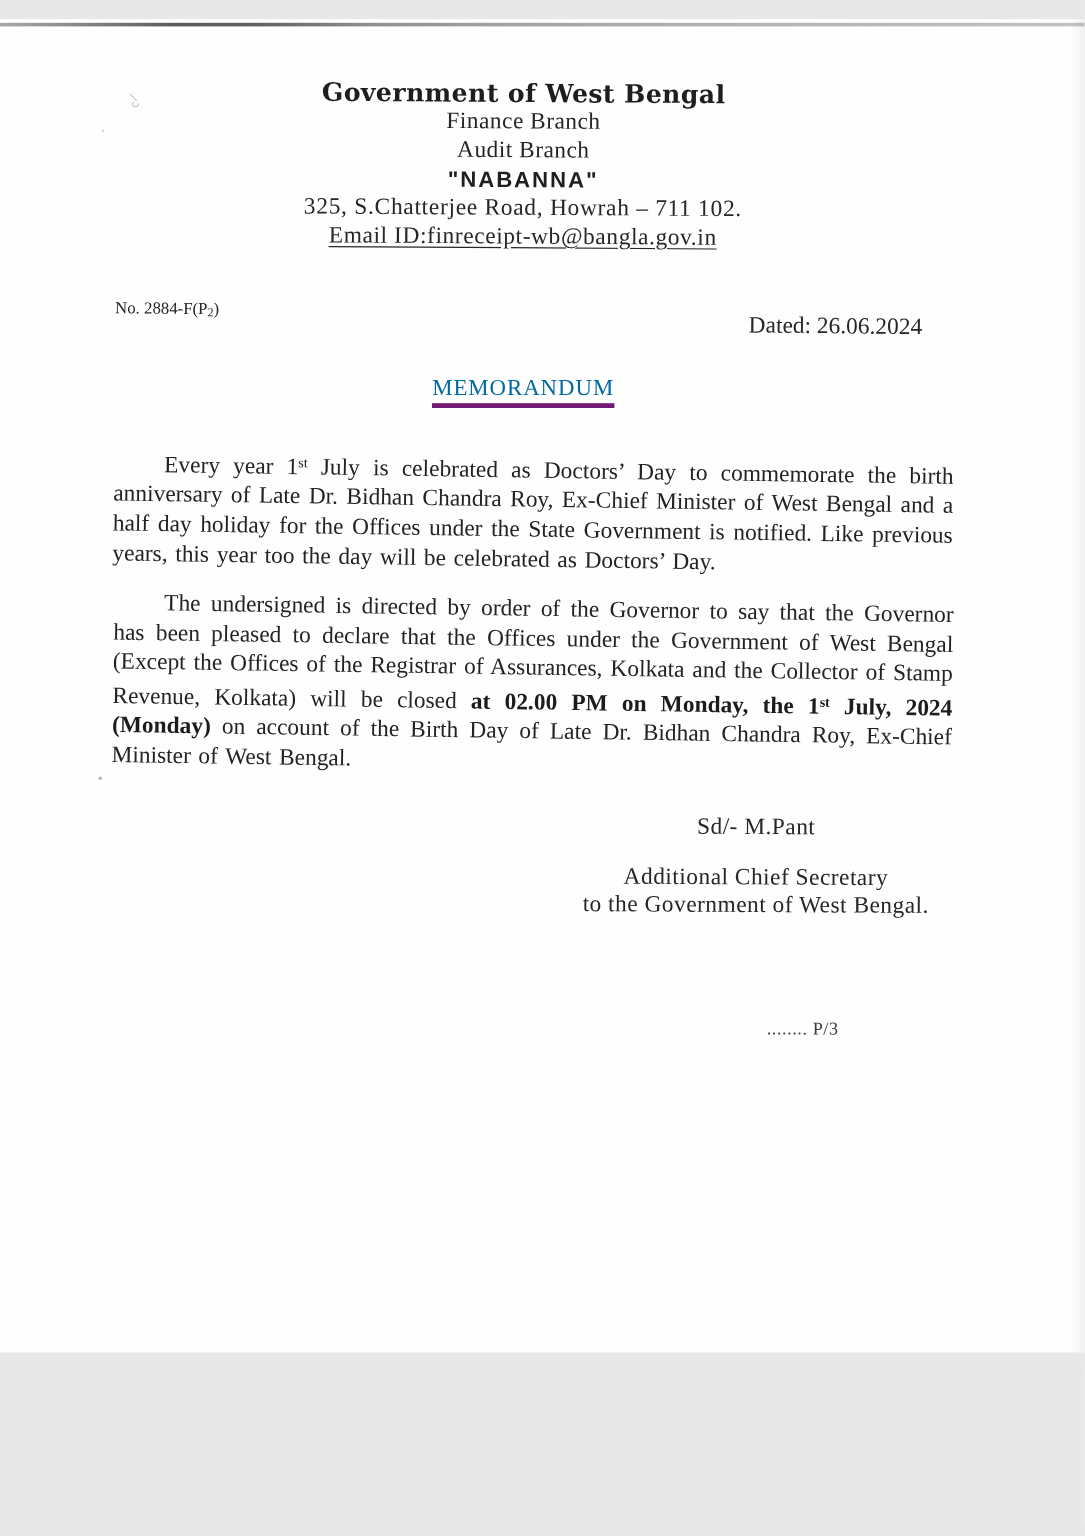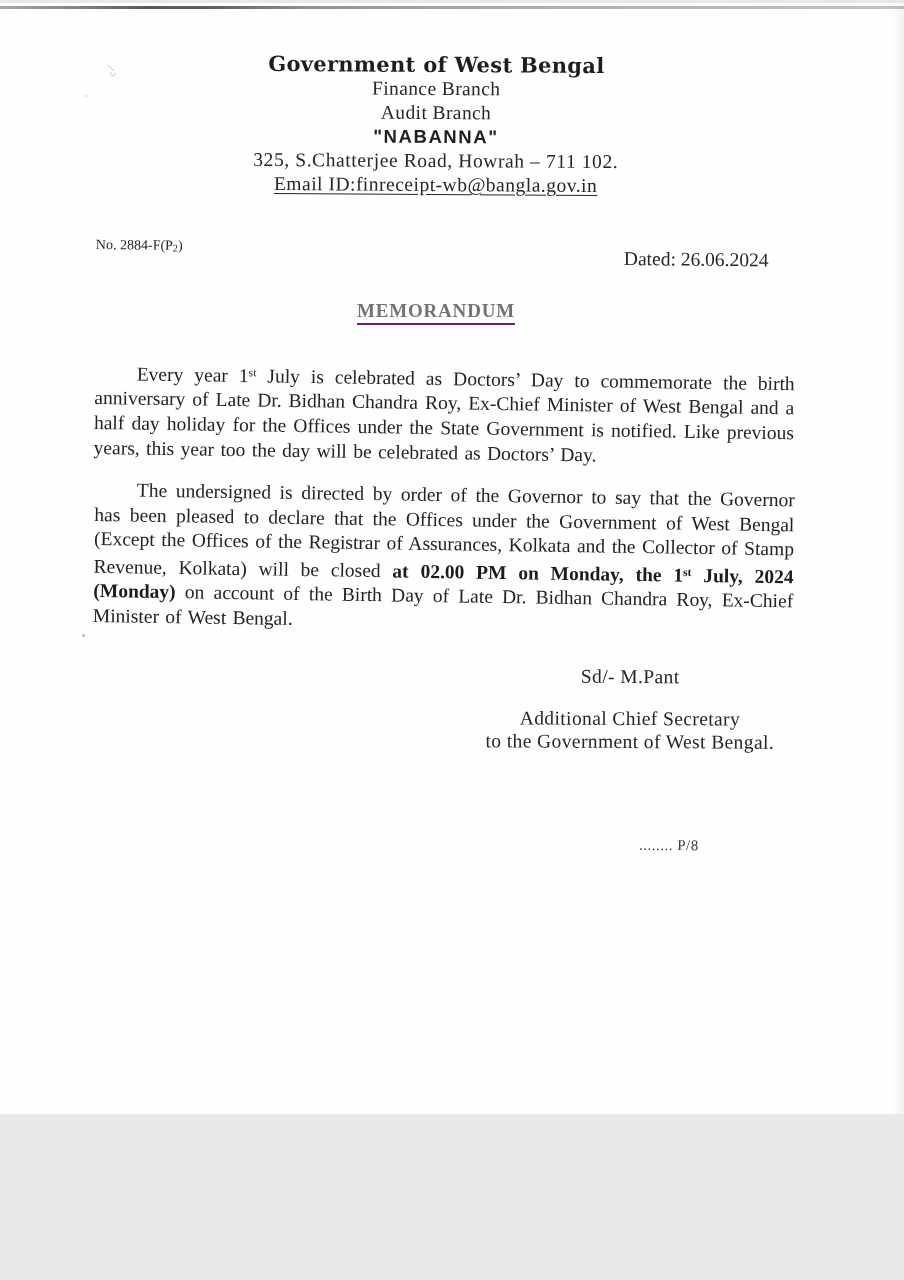--- a/index.html
+++ b/index.html
@@ -4,21 +4,21 @@
 <style>
   html, body {
     margin: 0;
     padding: 0;
     background: #e8e8e8;
   }
   .page {
     position: relative;
     width: 904px;
     height: 1111px;
-    margin: 3px auto;
+    margin: 16px auto;
     background: #fefefe;
     overflow: hidden;
     font-family: "Liberation Serif", serif;
     color: #262626;
   }
   
   .scan-top-line {
     position: absolute;
     top: 3px; left: 0;
     width: 100%; height: 3px;
@@ -88,25 +88,25 @@
   
   .memo-title-wrap {
     position: absolute;
     top: 297px; left: 0;
     width: 100%;
     text-align: center;
     transform: translateX(-16px);
   }
   .memo-title {
     display: inline-block;
-    font-weight: 700;
+    font-weight: 400;
     font-size: 19px;
     letter-spacing: 0.8px;
-    color: #737373;
-    border-bottom: 2px solid #701a75;
+    color: #0369a1;
+    border-bottom: 4px solid #701a75;
     padding-bottom: 1px;
   }
 
   
   .para {
     position: absolute;
     left: 95px;
     width: 700px;
     font-size: 19.5px;
     line-height: 24.6px;
@@ -180,15 +180,15 @@
   <div class="para para-1"><span>Every year 1</span><sup>st</sup><span> July is celebrated as Doctors’ Day to commemorate the birth anniversary of Late Dr. Bidhan Chandra Roy, Ex-Chief Minister of West Bengal and a half day holiday for the Offices under the State Government is notified. Like previous years, this year too the day will be celebrated as Doctors’ Day.</span></div>
 
   <div class="para para-2"><span>The undersigned is directed by order of the Governor to say that the Governor has been pleased to declare that the Offices under the Government of West Bengal (Except the Offices of the Registrar of Assurances, Kolkata and the Collector of Stamp Revenue, Kolkata) will be closed </span><span class="bold-run"><span>at 02.00 PM on Monday, the 1</span><sup>st</sup><span> July, 2024 (Monday)</span></span><span> on account of the Birth Day of Late Dr. Bidhan Chandra Roy, Ex-Chief Minister of West Bengal.</span></div>
 
   <div class="signature">
     <div class="sig-sd">Sd/- M.Pant</div>
     <div>Additional Chief Secretary</div>
     <div>to the Government of West Bengal.</div>
   </div>
 
-  <div class="continuation">........ P/8</div>
+  <div class="continuation">........ P/3</div>
 
 </div>
 
 </body></html>

